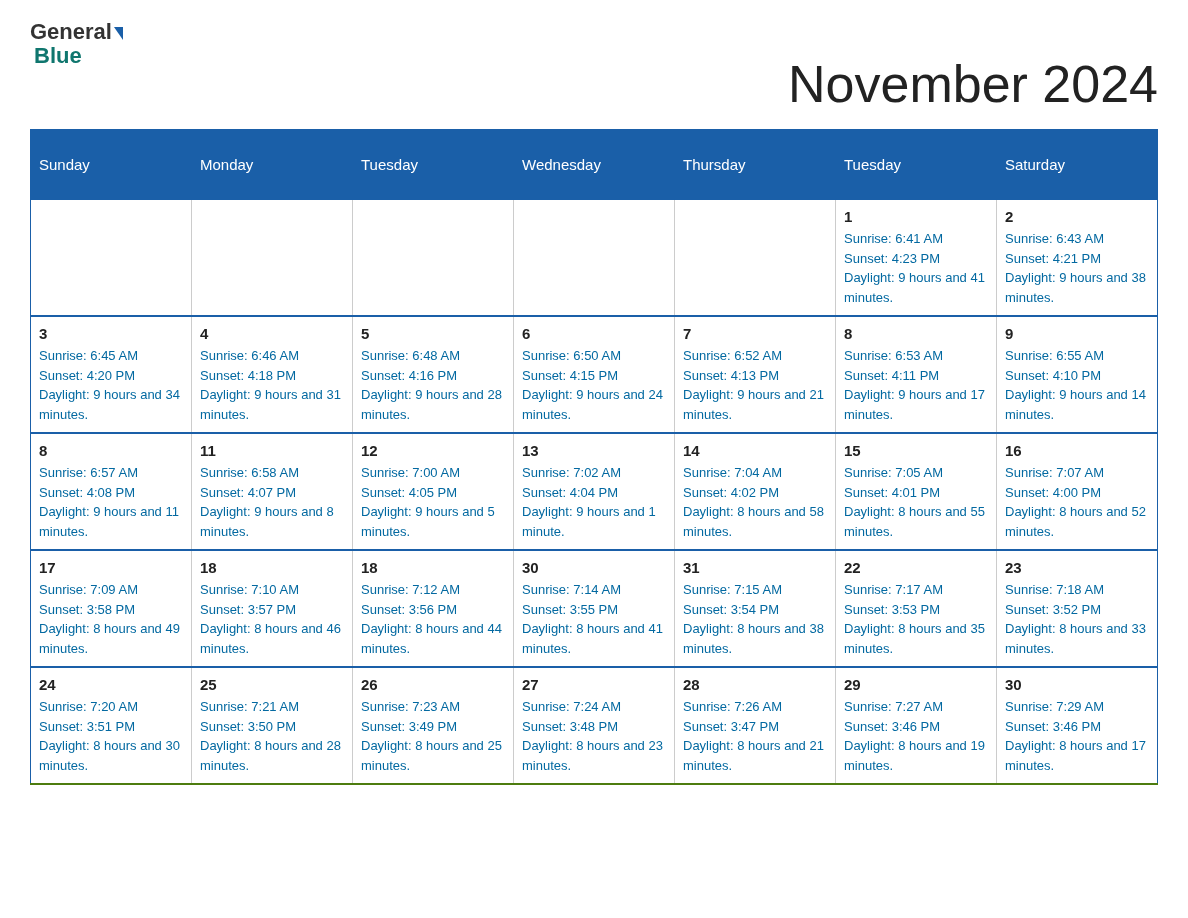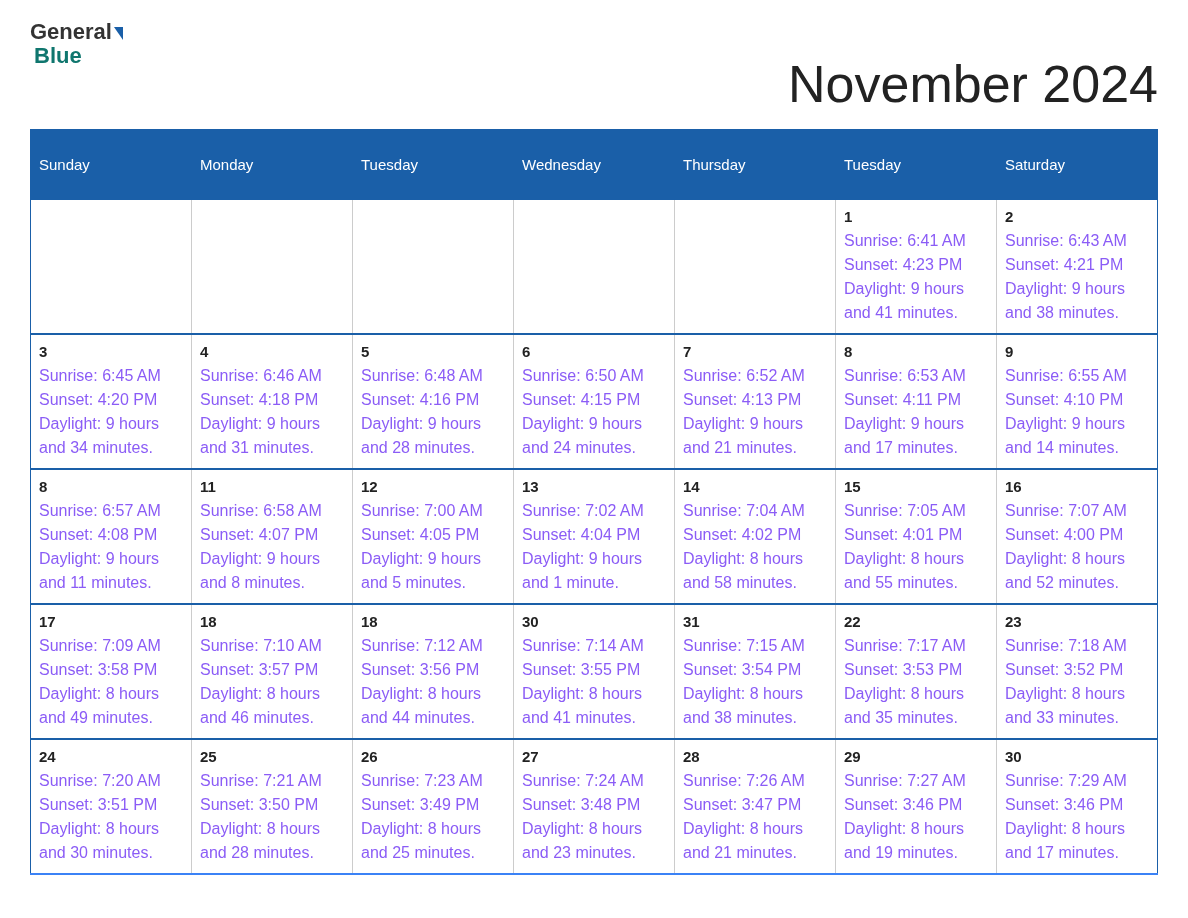--- a/index.html
+++ b/index.html
@@ -92,26 +92,26 @@
       border-right: 1px solid #1a5fa8;
     }
     .day-num {
       font-size: 15px;
       font-weight: bold;
       color: #222;
       display: block;
       margin-bottom: 4px;
     }
     .day-info {
-      font-size: 16px;
-      color: #8b5cf6;
+      font-size: 13px;
+      color: #0369a1;
       line-height: 1.5;
     }
     tbody tr:last-child {
-      border-bottom: 2px solid #3b82f6;
+      border-bottom: 2px solid #4d7c0f;
     }
   </style>
 </head>
 <body>
 
 <div class="header">
   <div class="logo">
     <div class="logo-line">
       <span class="logo-text">General<span class="logo-triangle"></span></span>
     </div>

